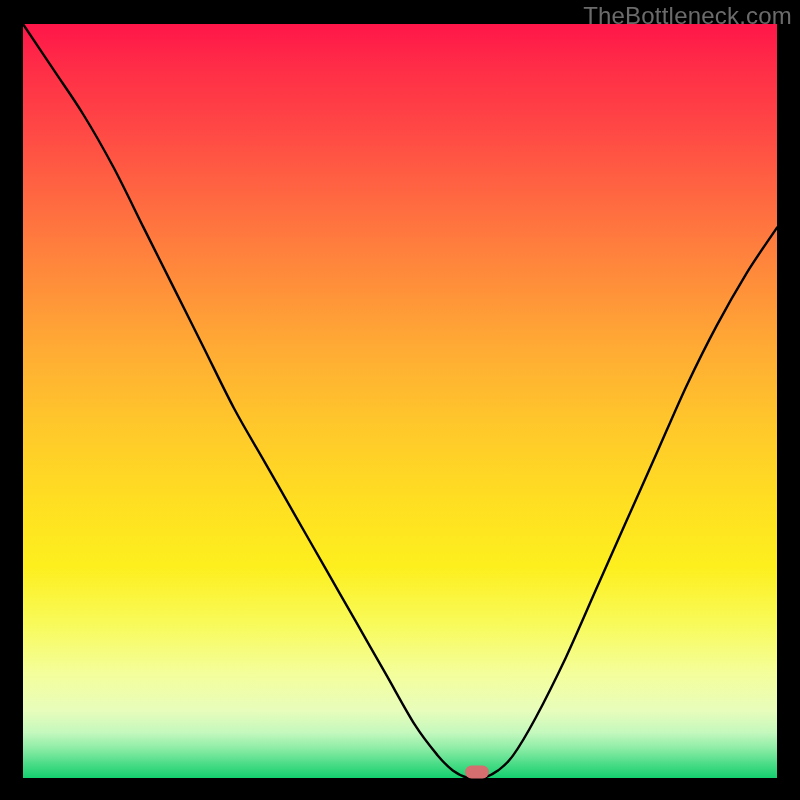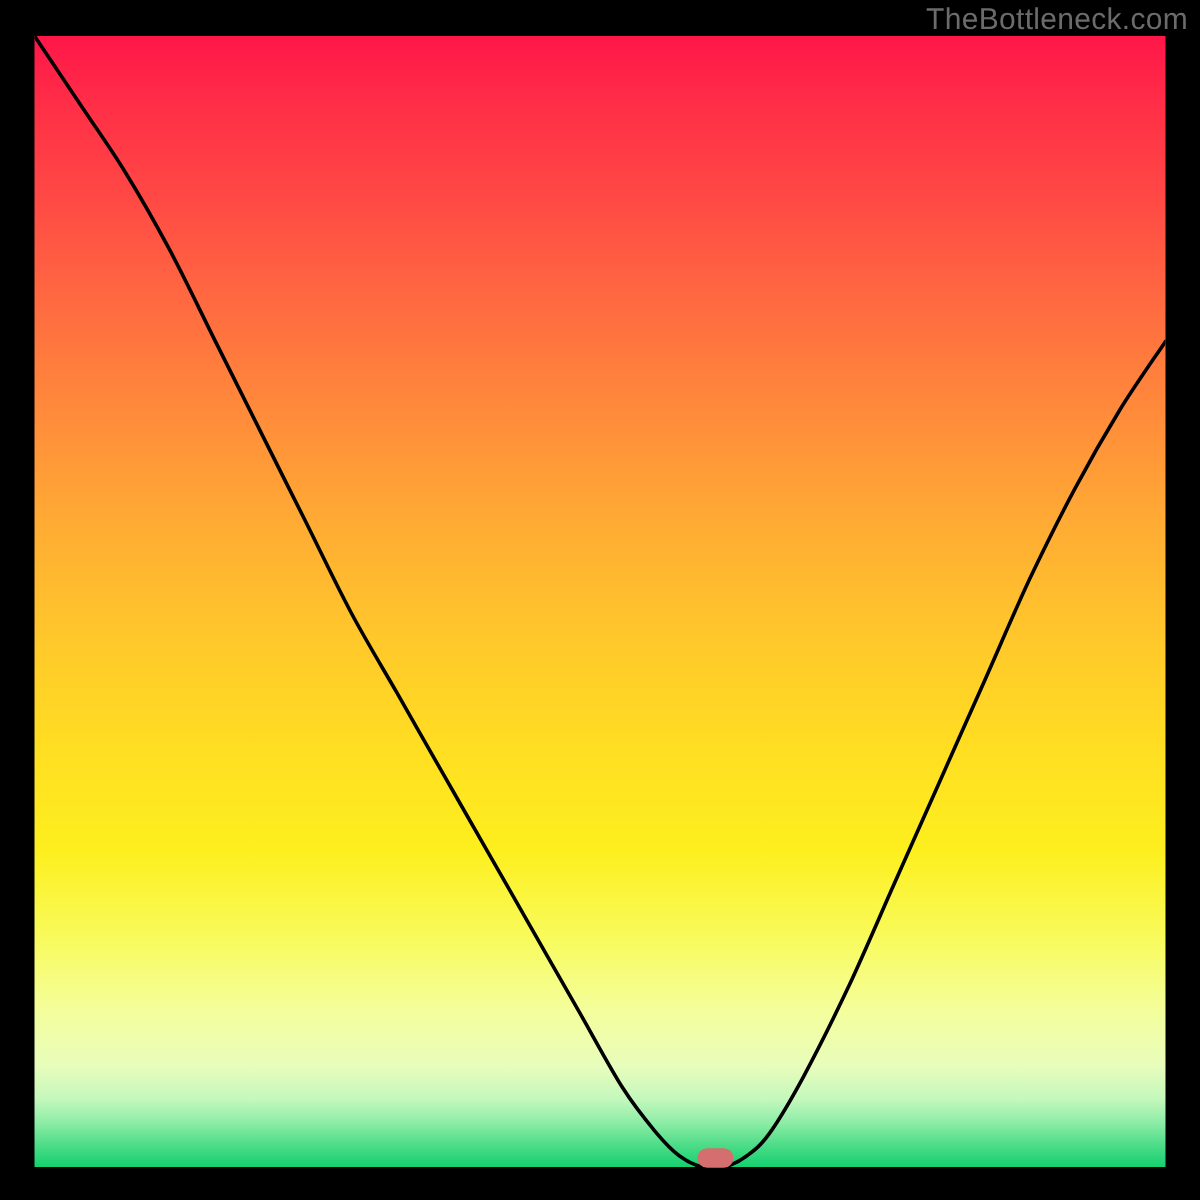--- a/index.html
+++ b/index.html
@@ -54,21 +54,21 @@
     height: 13px;
     border-radius: 7px;
     background: #d56e6e;
     transform: translate(-50%, -50%);
   }
   .watermark {
     position: absolute;
     top: 2px;
     right: 8px;
     font-family: Arial, Helvetica, sans-serif;
-    font-size: 20px;
+    font-size: 24px;
     color: #6b6b6b;
     font-weight: 500;
     letter-spacing: 0.2px;
   }
 </style>
 </head>
 <body>
 <div class="wrap">
 
 <div class="plot-area">

